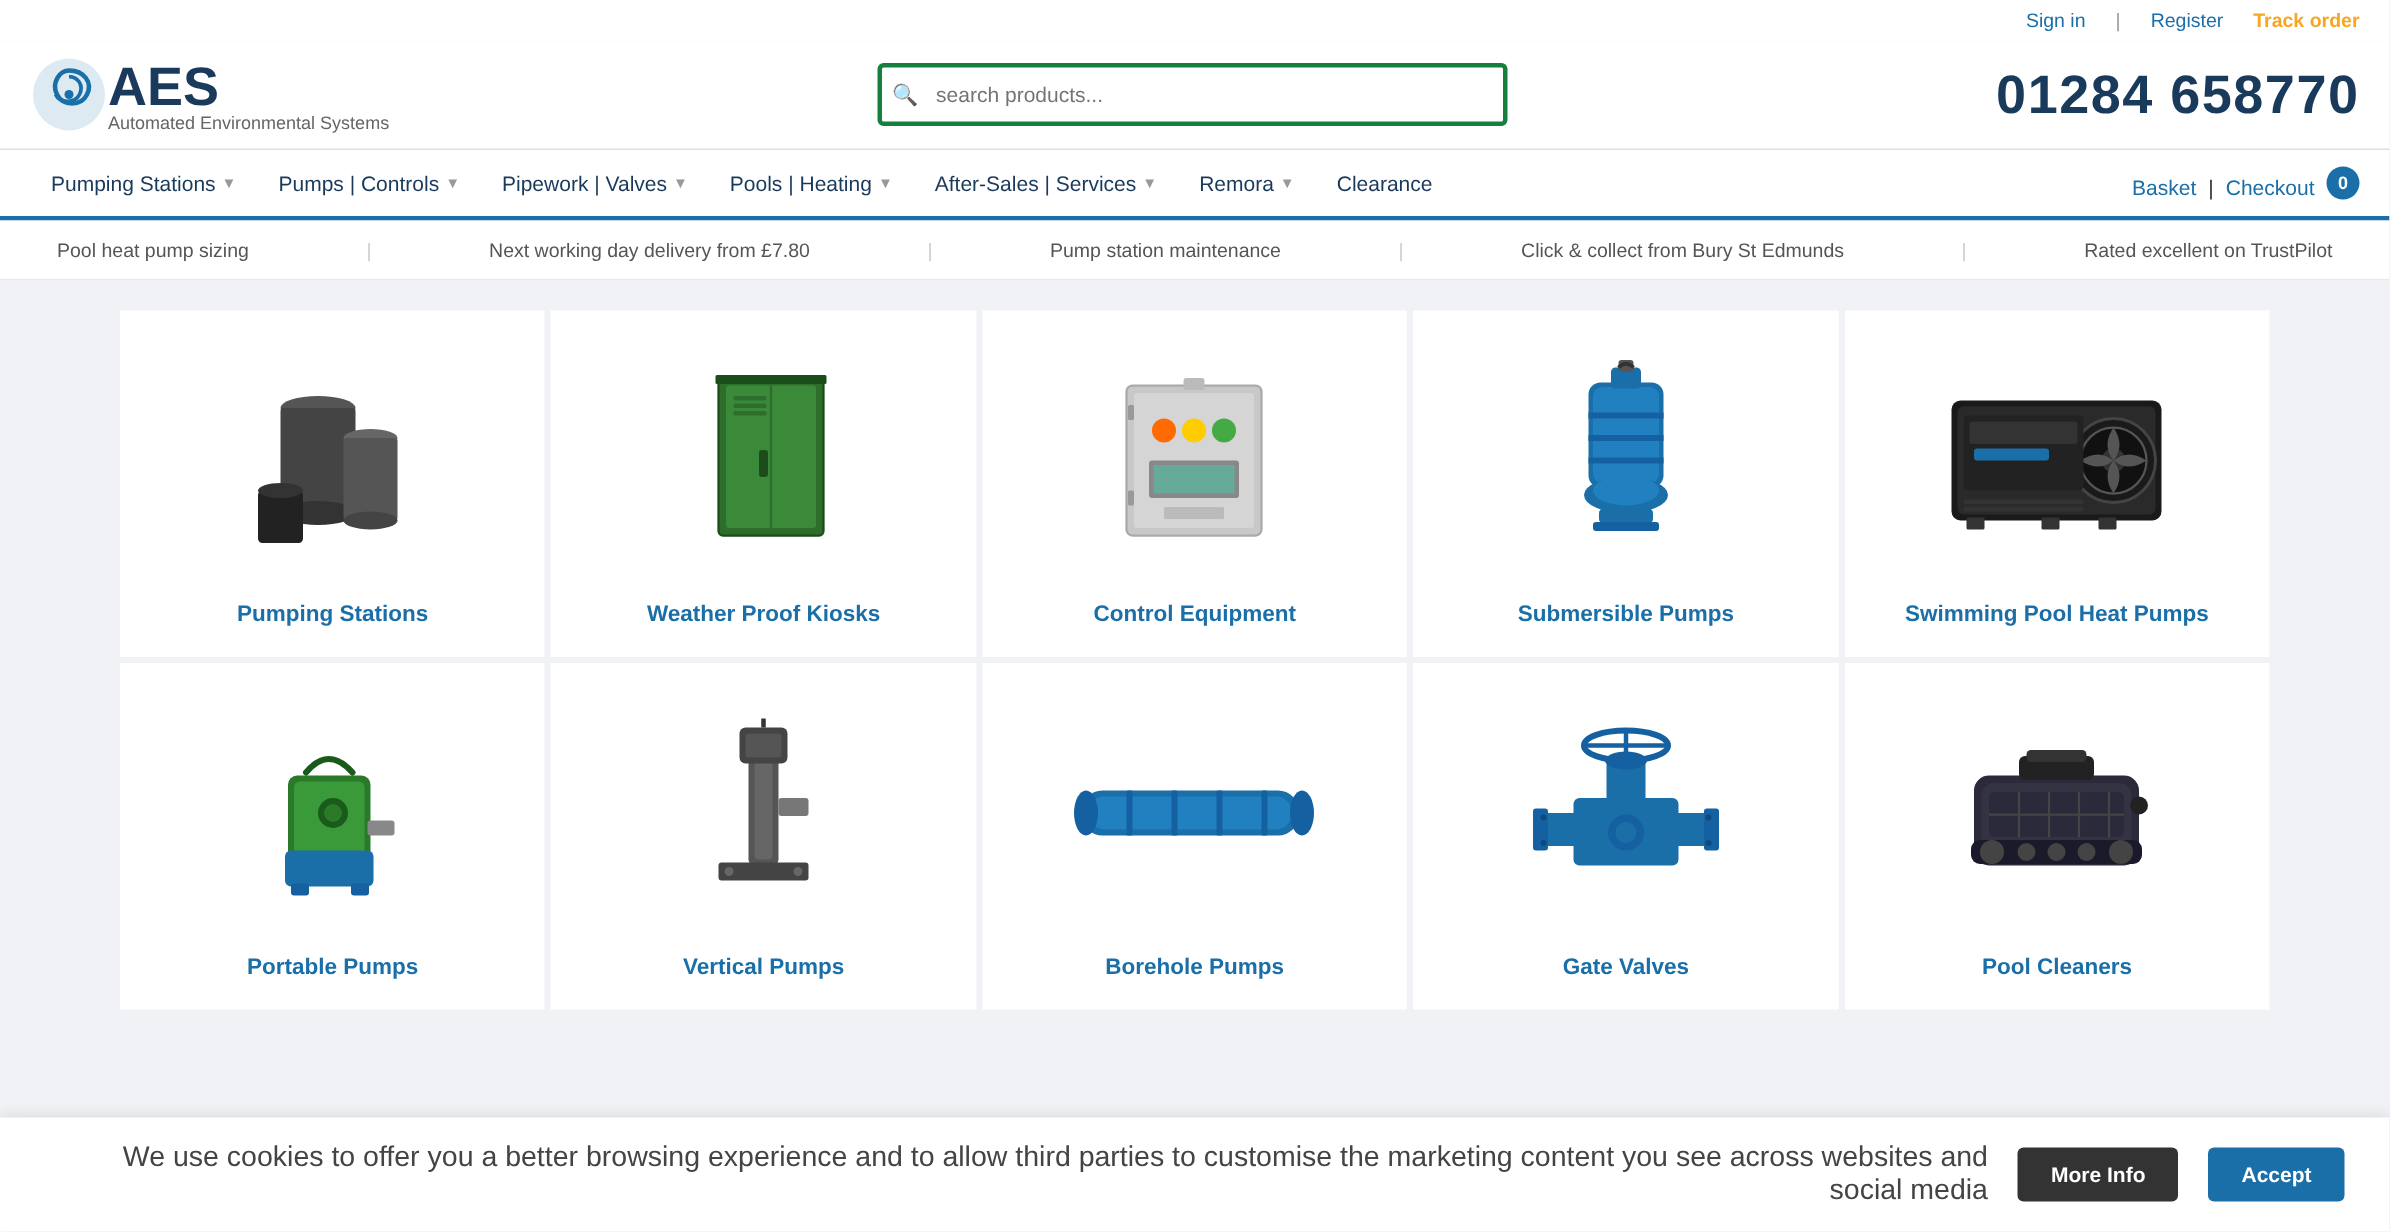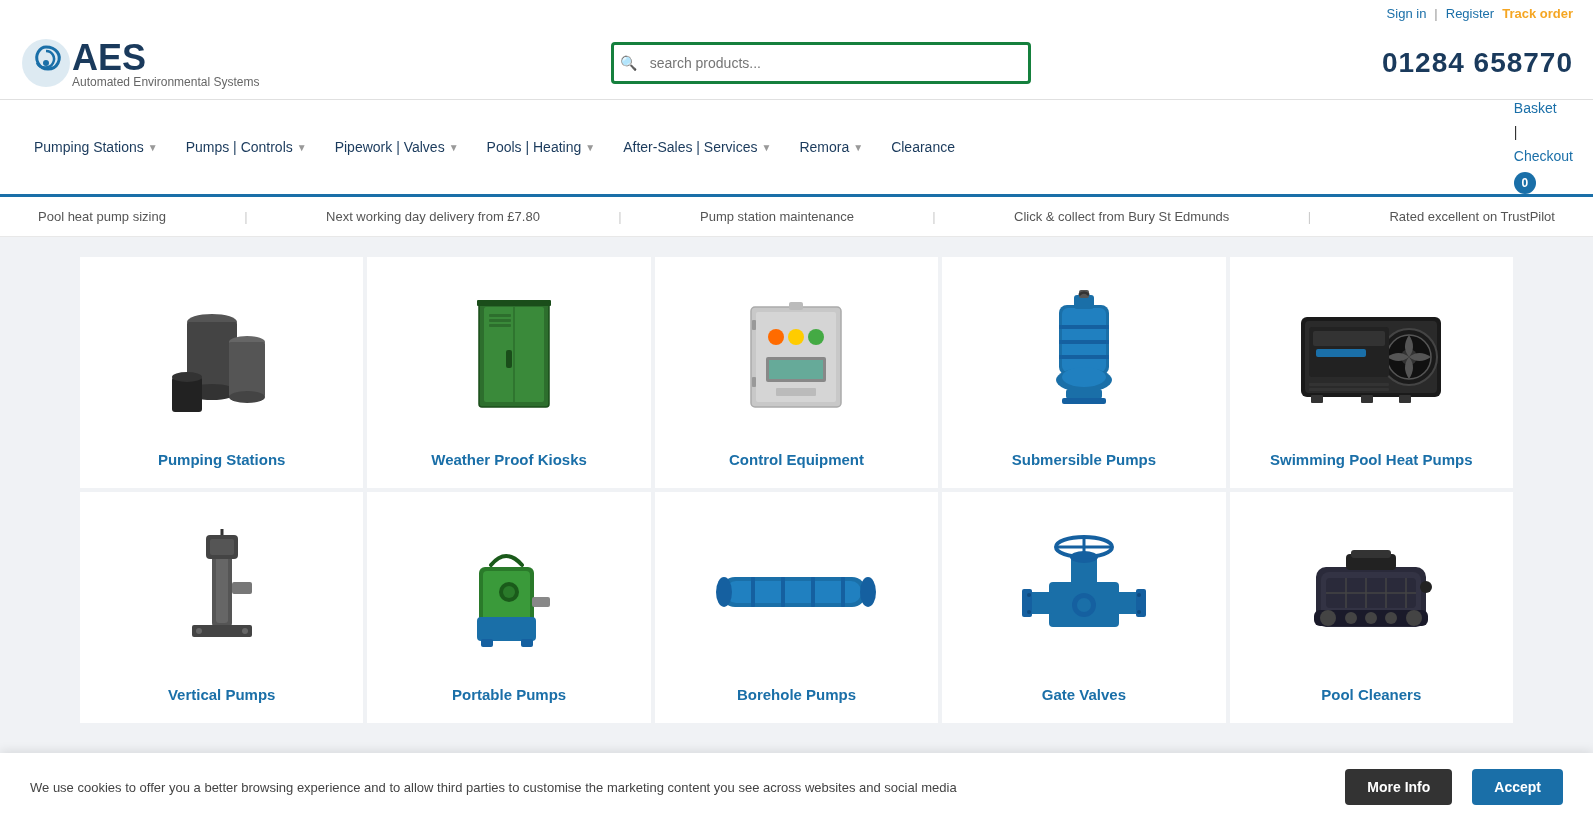--- a/index.html
+++ b/index.html
@@ -6,21 +6,21 @@
     body { font-family: Arial, sans-serif; background: #f0f2f5; color: #333; }
 
     
     .top-bar {
       display: flex;
       justify-content: flex-end;
       align-items: center;
       padding: 6px 20px;
       background: #fff;
       font-size: 13px;
-      gap: 8px;
+      gap: 20px;
     }
     .top-bar a { color: #1a6fa8; text-decoration: none; font-size: 13px; }
     .top-bar .track-order { color: #f5a623; font-weight: bold; text-decoration: none; }
     .top-bar .separator { color: #999; }
 
     
     .header {
       display: flex;
       align-items: center;
       justify-content: space-between;
@@ -49,21 +49,21 @@
     .search-bar .search-icon-wrap {
       position: absolute;
       left: 10px;
       top: 50%;
       transform: translateY(-50%);
       color: #aaa;
       font-size: 14px;
     }
 
     .phone-number {
-      font-size: 28px;
+      font-size: 36px;
       font-weight: bold;
       color: #1a3a5c;
       letter-spacing: 1px;
     }
 
     
     .nav {
       display: flex;
       align-items: center;
       background: #fff;
@@ -78,24 +78,23 @@
       display: flex;
       align-items: center;
       gap: 4px;
       white-space: nowrap;
     }
     .nav-item .chevron { font-size: 10px; color: #999; }
 
     .nav-right {
       margin-left: auto;
       display: flex;
-      align-items: flex-start;
+      align-items: flex-end;
       gap: 8px;
       font-size: 14px;
-      flex-direction: column;
     }
     .nav-right a { color: #1a6fa8; text-decoration: none; }
     .cart-badge {
       background: #1a6fa8;
       color: #fff;
       border-radius: 50%;
       width: 22px;
       height: 22px;
       display: inline-flex;
       align-items: center;
@@ -171,22 +170,23 @@
       background: #fff;
       display: flex;
       align-items: center;
       padding: 16px 30px;
       box-shadow: 0 -2px 10px rgba(0,0,0,0.1);
       gap: 20px;
       z-index: 100;
     }
     .cookie-text {
       flex: 1;
-      font-size: 13px;
+      font-size: 19px;
       color: #444;
+      text-align: right;
     }
     .cookie-btn {
       padding: 10px 22px;
       border: none;
       border-radius: 4px;
       font-size: 14px;
       font-weight: bold;
       cursor: pointer;
       white-space: nowrap;
     }
@@ -411,60 +411,60 @@
       <div class="product-label">Swimming Pool Heat Pumps</div>
     </div>
   </div>
 
   <div class="product-row2">
 
     <div class="product-card">
       <div class="product-img-area">
         <svg width="120" height="130" viewBox="0 0 120 130" xmlns="http://www.w3.org/2000/svg">
 
+          <rect x="30" y="40" width="55" height="70" fill="#2a7a2a" rx="6"></rect>
+          <rect x="34" y="44" width="47" height="62" fill="#3a9a3a" rx="4"></rect>
+
+          <rect x="28" y="90" width="59" height="24" fill="#1a6fa8" rx="4"></rect>
+
+          <path d="M42 38 Q57 20 73 38" fill="none" stroke="#1a5a1a" stroke-width="4" stroke-linecap="round"></path>
+
+          <rect x="83" y="70" width="18" height="10" fill="#888" rx="2"></rect>
+
+          <circle cx="60" cy="65" r="10" fill="#1a5a1a"></circle>
+          <circle cx="60" cy="65" r="6" fill="#2a7a2a"></circle>
+
+          <rect x="32" y="112" width="12" height="8" fill="#1560a0" rx="2"></rect>
+          <rect x="72" y="112" width="12" height="8" fill="#1560a0" rx="2"></rect>
+        </svg>
+      </div>
+      <div class="product-label">Portable Pumps</div>
+    </div>
+
+    <div class="product-card">
+      <div class="product-img-area">
+        <svg width="120" height="130" viewBox="0 0 120 130" xmlns="http://www.w3.org/2000/svg">
+
           <rect x="50" y="10" width="20" height="90" fill="#555" rx="4"></rect>
           <rect x="54" y="14" width="12" height="82" fill="#666" rx="3"></rect>
 
           <rect x="44" y="8" width="32" height="24" fill="#444" rx="4"></rect>
           <rect x="48" y="12" width="24" height="16" fill="#555" rx="2"></rect>
 
           <rect x="30" y="98" width="60" height="12" fill="#444" rx="2"></rect>
 
           <rect x="70" y="55" width="20" height="12" fill="#777" rx="2"></rect>
 
           <circle cx="37" cy="104" r="3" fill="#666"></circle>
           <circle cx="83" cy="104" r="3" fill="#666"></circle>
 
           <line x1="60" y1="8" x2="60" y2="2" stroke="#333" stroke-width="3"></line>
         </svg>
       </div>
       <div class="product-label">Vertical Pumps</div>
-    </div>
-
-    <div class="product-card">
-      <div class="product-img-area">
-        <svg width="120" height="130" viewBox="0 0 120 130" xmlns="http://www.w3.org/2000/svg">
-
-          <rect x="30" y="40" width="55" height="70" fill="#2a7a2a" rx="6"></rect>
-          <rect x="34" y="44" width="47" height="62" fill="#3a9a3a" rx="4"></rect>
-
-          <rect x="28" y="90" width="59" height="24" fill="#1a6fa8" rx="4"></rect>
-
-          <path d="M42 38 Q57 20 73 38" fill="none" stroke="#1a5a1a" stroke-width="4" stroke-linecap="round"></path>
-
-          <rect x="83" y="70" width="18" height="10" fill="#888" rx="2"></rect>
-
-          <circle cx="60" cy="65" r="10" fill="#1a5a1a"></circle>
-          <circle cx="60" cy="65" r="6" fill="#2a7a2a"></circle>
-
-          <rect x="32" y="112" width="12" height="8" fill="#1560a0" rx="2"></rect>
-          <rect x="72" y="112" width="12" height="8" fill="#1560a0" rx="2"></rect>
-        </svg>
-      </div>
-      <div class="product-label">Portable Pumps</div>
     </div>
 
     <div class="product-card">
       <div class="product-img-area">
         <svg width="160" height="100" viewBox="0 0 160 100" xmlns="http://www.w3.org/2000/svg">
 
           <rect x="5" y="35" width="145" height="30" fill="#1a6fa8" rx="14"></rect>
           <rect x="10" y="39" width="135" height="22" fill="#2080c0" rx="10"></rect>
 
           <ellipse cx="152" cy="50" rx="8" ry="15" fill="#1560a0"></ellipse>

